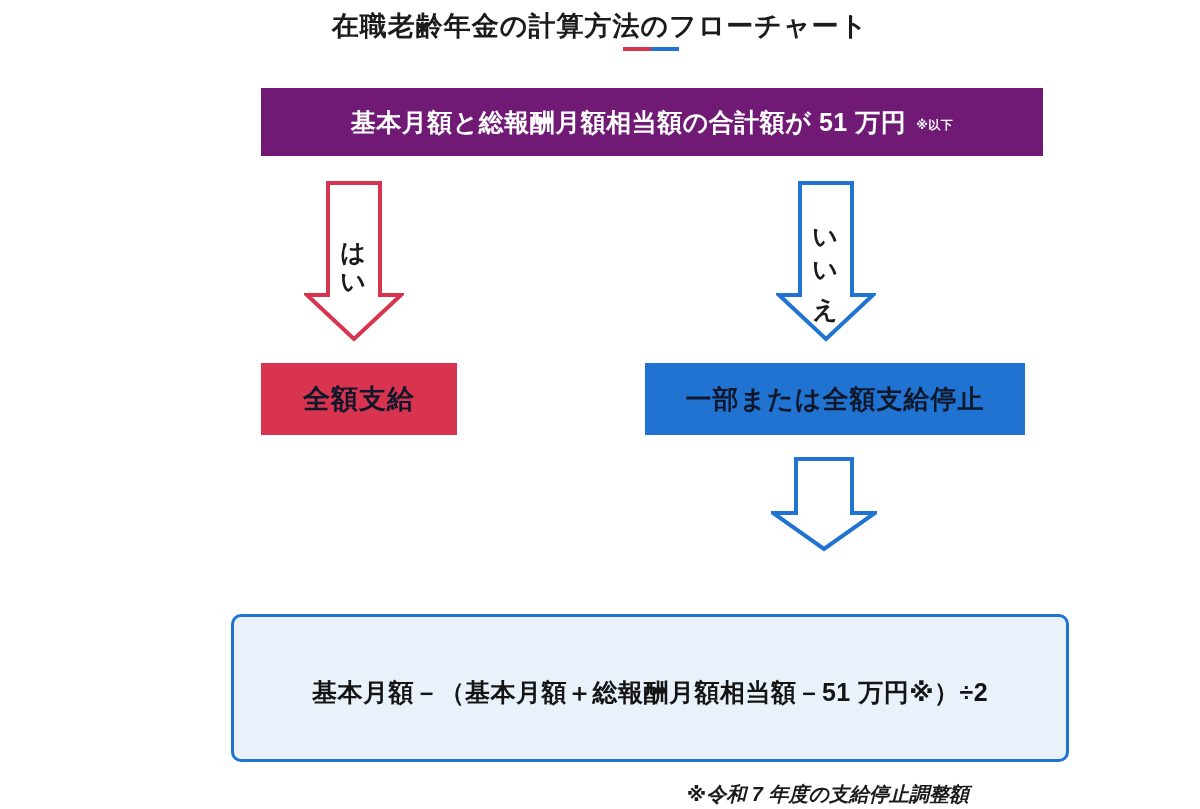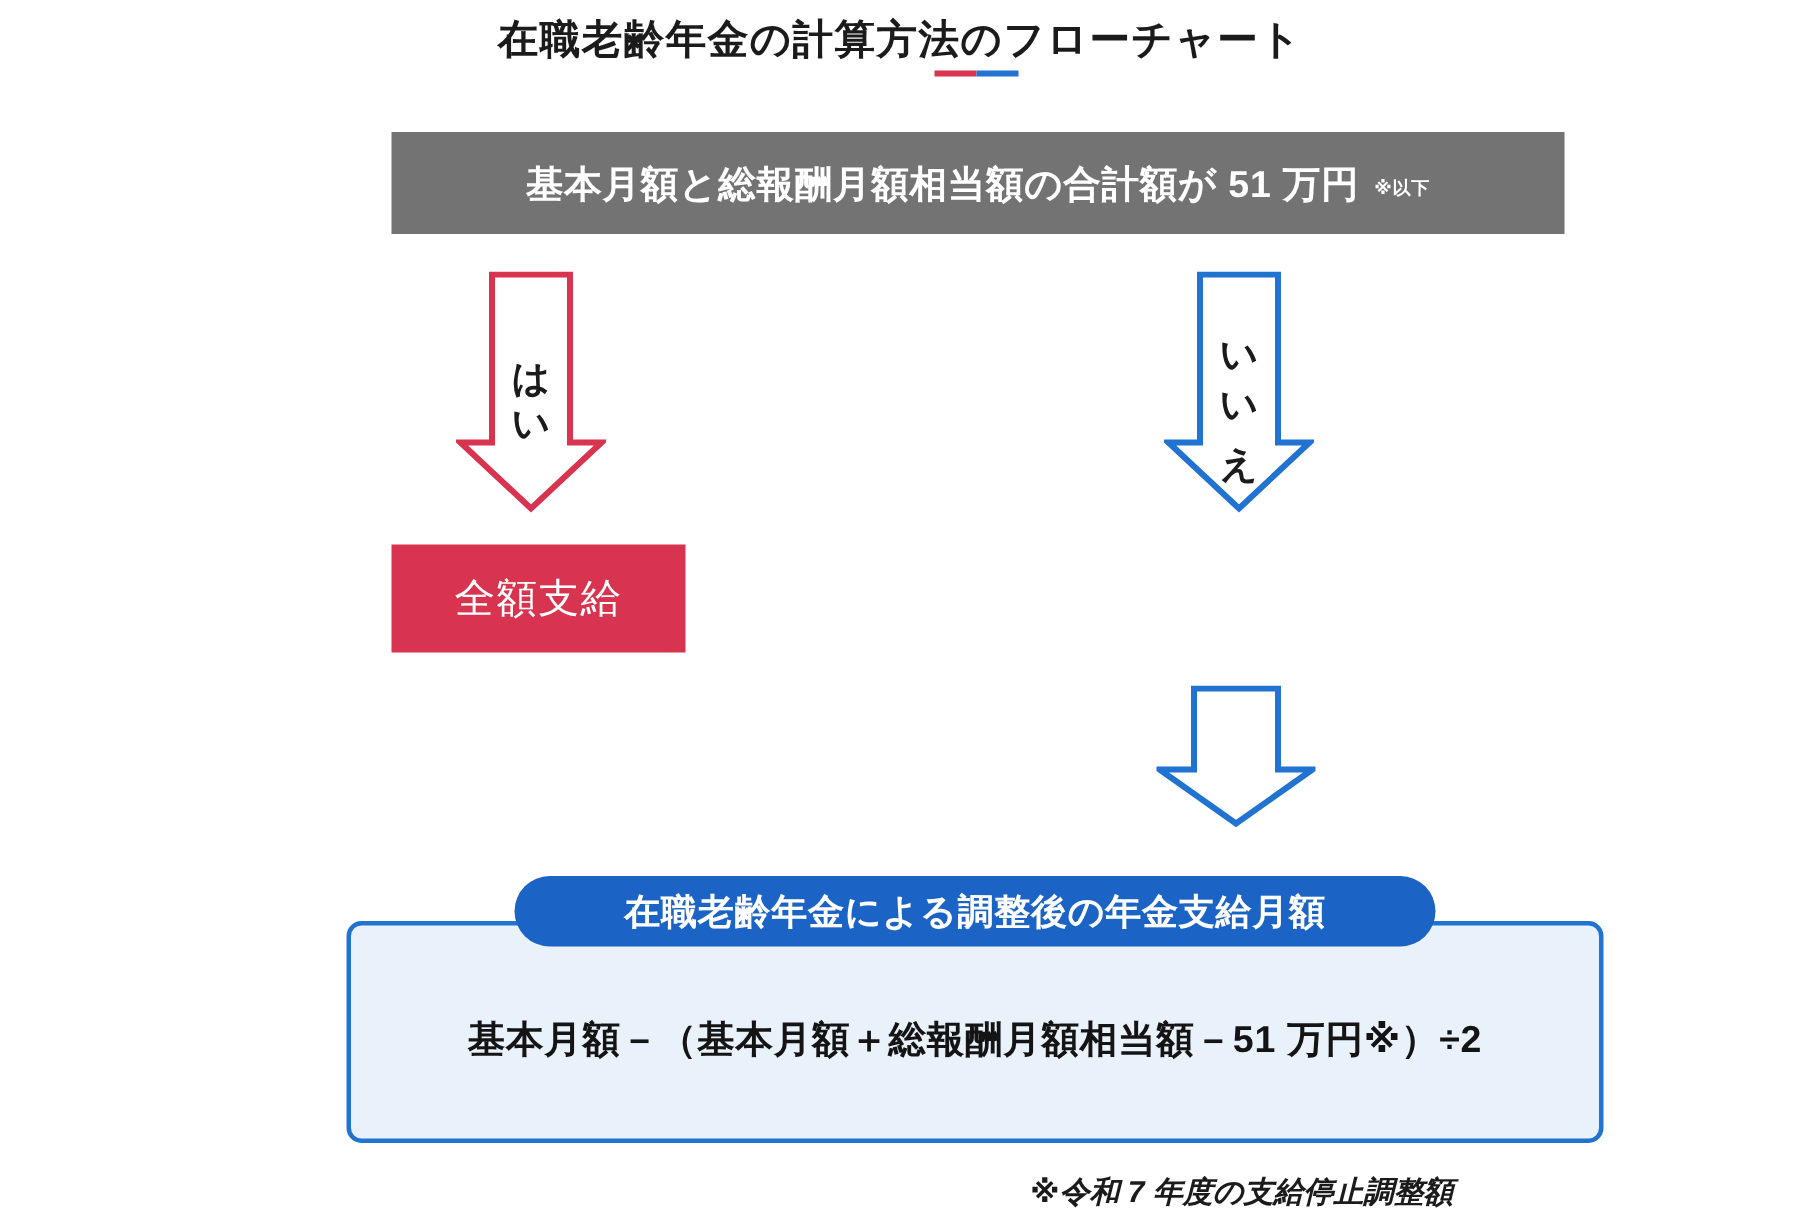--- a/index.html
+++ b/index.html
@@ -13,21 +13,21 @@
     position:absolute; top:8px; left:0; width:100%;
     text-align:center; font-size:27px; font-weight:700; color:#1b1b1b;
     letter-spacing:1px;
   }
   .title-underline { position:absolute; top:47px; left:572px; width:56px; height:4px; display:flex; }
   .title-underline .u-red  { width:28px; height:4px; background:#d8344f; }
   .title-underline .u-blue { width:28px; height:4px; background:#2173d1; }
 
   .condition-box {
     position:absolute; left:210px; top:88px; width:782px; height:68px;
-    background:#737373; color:#ffffff;
+    background:#701a75; color:#ffffff;
     display:flex; align-items:center; justify-content:center;
     font-size:25px; font-weight:700; letter-spacing:0.5px;
   }
   .condition-box .cond-note { font-size:12px; margin-left:10px; padding-top:7px; }
 
   .arrow { position:absolute; }
   .arrow polygon { fill:#ffffff; stroke-width:4; stroke-linejoin:miter; }
   .arrow-yes { left:253px; top:181px; width:100px; height:162px; }
   .arrow-yes polygon { stroke:#d8344f; }
   .arrow-no  { left:725px; top:181px; width:100px; height:162px; }
@@ -39,21 +39,21 @@
   .v-label span {
     writing-mode:vertical-rl; text-orientation:upright;
     font-size:25px; font-weight:700; color:#1b1b1b; letter-spacing:5px;
   }
   .v-label-yes { left:253px; top:224px; width:100px; }
   .v-label-no  { left:725px; top:212px; width:100px; }
 
   .result-box {
     position:absolute; top:363px; height:72px;
     display:flex; align-items:center; justify-content:center;
-    color:#ffffff; font-weight:400; letter-spacing:1px;
+    color:#0f172a; font-weight:700; letter-spacing:1px;
   }
   .box-yes { left:210px; width:196px; background:#d8344f; font-size:27px; }
   .box-no  { left:594px; width:380px; background:#2173d1; font-size:26px; }
 
   .result-panel {
     position:absolute; left:180px; top:614px; width:838px; height:148px;
     background:#e9f1fb; border:3px solid #2173d1; border-radius:10px;
   }
   .badge {
     position:absolute; left:292px; top:584px; width:614px; height:47px;
@@ -96,24 +96,24 @@
   </div>
 
   <svg class="arrow arrow-no" viewBox="0 0 100 162" aria-hidden="true">
     <polygon points="24,2 76,2 76,114 97,114 50,158 3,114 24,114"></polygon>
   </svg>
   <div class="v-label v-label-no">
     <span>いいえ</span>
   </div>
 
   <div class="result-box box-yes">全額支給</div>
+  <div class="result-box box-no">一部または全額支給停止</div>
 
   <svg class="arrow arrow-down" viewBox="0 0 106 96" aria-hidden="true">
     <polygon points="25,2 81,2 81,56 104,56 53,92 2,56 25,56"></polygon>
   </svg>
 
   <div class="result-panel"></div>
-  <div class="badge">在職老齢年金による調整後の年金支給月額</div>
   <div class="formula">基本月額－（基本月額＋総報酬月額相当額－51 万円※）÷2</div>
 
   <div class="footnote">※令和 7 年度の支給停止調整額</div>
 
 </div>
 
 </body></html>

